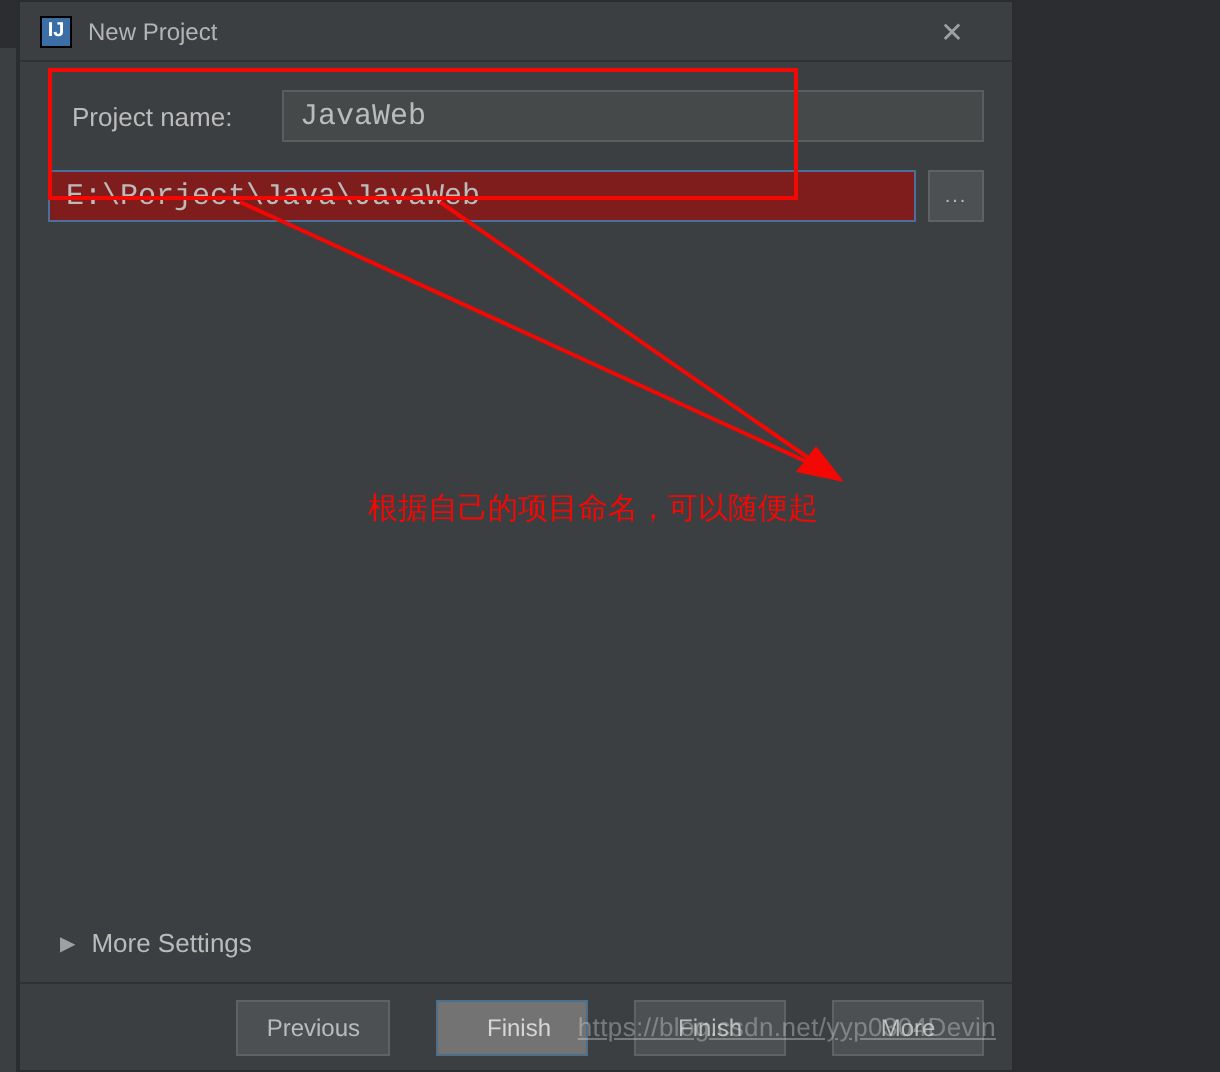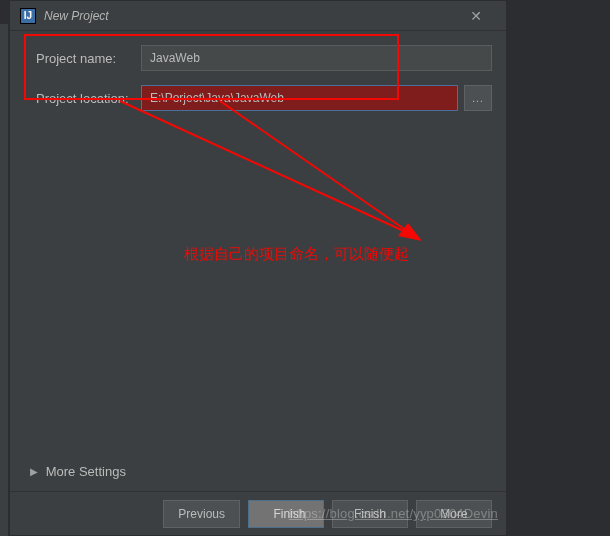--- a/index.html
+++ b/index.html
@@ -45,21 +45,21 @@
       background: #3b6ea5;
       border: 1px solid #000;
       display: flex;
       align-items: center;
       justify-content: center;
       font-size: 10px;
       color: #fff;
       font-weight: bold;
       margin-right: 8px;
     }
-    .title-text { color: #b4b4b4; font-size: 12px; font-style: italic; }
+    .title-text { color: #b4b4b4; font-size: 12px; }
     .close-btn {
       margin-left: auto;
       width: 40px; height: 28px;
       display: flex;
       align-items: center;
       justify-content: center;
       color: #a0a0a0;
       font-size: 14px;
     }
     .form {
@@ -76,22 +76,22 @@
       font-size: 13px;
       margin-left: 12px;
     }
     .input {
       flex: 1;
       height: 26px;
       background: #45494a;
       border: 1px solid #5a5d5f;
       color: #bbbbbb;
       padding: 0 8px;
-      font-size: 12px;
-      font-family: Liberation Sans, sans-serif;
+      font-size: 15px;
+      font-family: Liberation Mono, monospace;
     }
     .input.focused {
       border: 1px solid #4a6f9b;
       background: #7f1d1d;
     }
     .browse-btn {
       width: 28px; height: 26px;
       margin-left: 6px;
       background: #4c5052;
       border: 1px solid #5e6264;
@@ -137,21 +137,21 @@
     }
     .footer {
       position: absolute;
       left: 0; right: 0; bottom: 0;
       height: 44px;
       border-top: 1px solid #2f3133;
       display: flex;
       align-items: center;
       justify-content: flex-end;
       padding: 0 14px;
-      gap: 8px;
+      gap: 23px;
     }
     .btn {
       min-width: 76px;
       height: 28px;
       border: 1px solid #5e6264;
       background: #4c5052;
       color: #bbbbbb;
       font-size: 12px;
       padding: 0 14px;
       display: flex;
@@ -187,21 +187,20 @@
     <div class="title-text">New Project</div>
     <div class="close-btn">✕</div>
   </div>
 
   <div class="form">
     <div class="row">
       <div class="label">Project name:</div>
       <input class="input" value="JavaWeb" style="">
     </div>
     <div class="row">
-      <div class="label">Project location:</div>
       <input class="input focused" value="E:\Porject\Java\JavaWeb" style="">
       <div class="browse-btn">...</div>
     </div>
   </div>
 
   <div class="red-box"></div>
 
   <svg class="arrow-svg">
     <line x1="110" y1="100" x2="398" y2="232" stroke="#f40804" stroke-width="2"></line>
     <line x1="210" y1="100" x2="400" y2="232" stroke="#f40804" stroke-width="2"></line>

